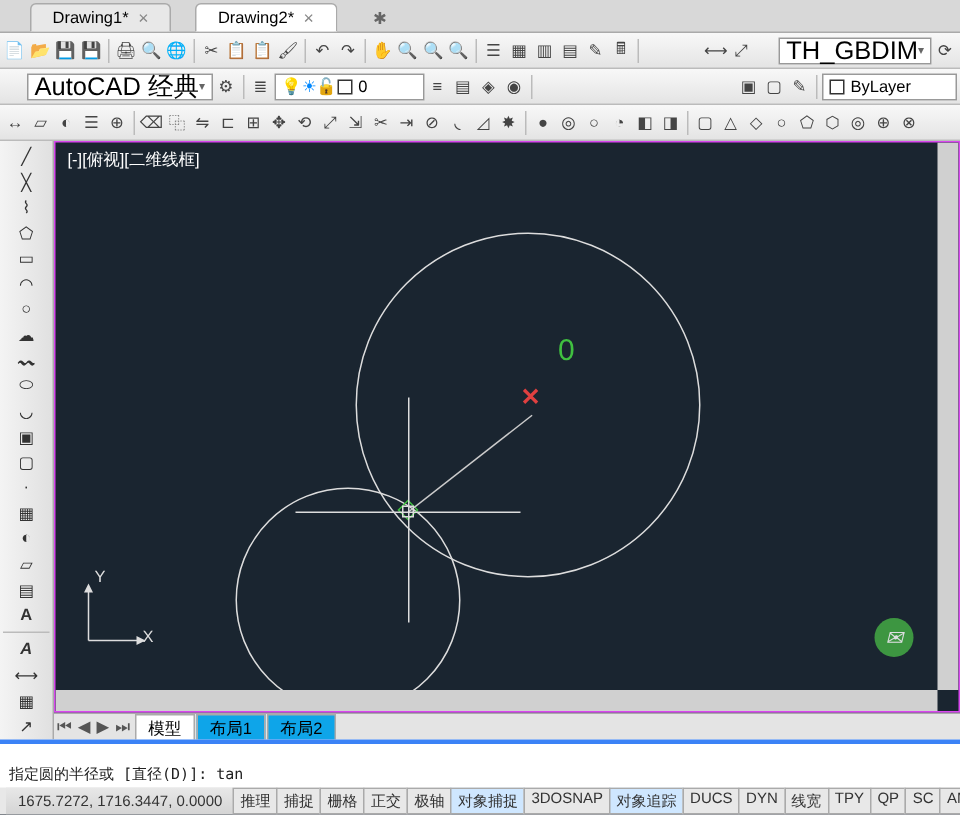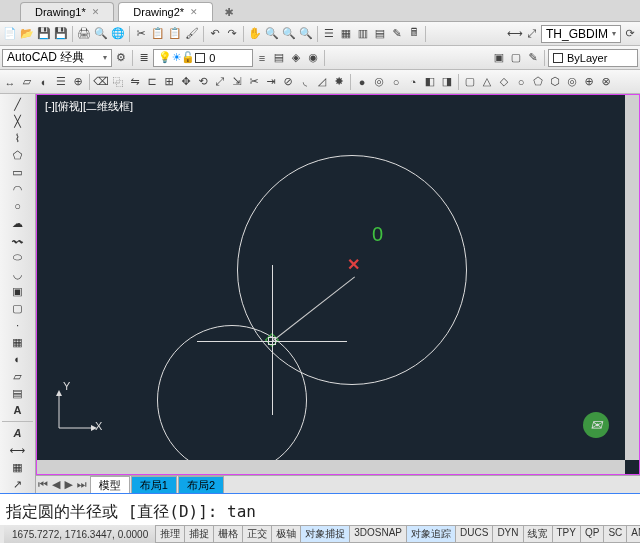--- a/index.html
+++ b/index.html
@@ -1,29 +1,29 @@
 <!DOCTYPE html>
 <html><head>
 <meta charset="utf-8">
 <style>
   * { box-sizing: border-box; margin: 0; padding: 0; }
   body { font-family: "Microsoft YaHei", Arial, sans-serif; font-size: 11px; background: #e8e8e8; width: 640px; height: 543px; overflow: hidden; position: relative; }
   
   
   .tab-bar { height: 22px; background: #d8d8d8; display: flex; align-items: flex-end; padding-left: 20px; border-bottom: 1px solid #aaa; }
-  .tab { padding: 3px 14px; background: #e8e8e8; border: 1px solid #aaa; border-bottom: none; border-radius: 4px 4px 0 0; margin-right: 4px; font-size: 11px; display: flex; align-items: center; gap: 6px; }
+  .tab { padding: 3px 14px; background: #e8e8e8; border: 1px solid #aaa; border-bottom: none; border-radius: 4px 4px 0 0; margin-right: 16px; font-size: 11px; display: flex; align-items: center; gap: 6px; }
   .tab.active { background: #fff; }
   .tab .x { color: #888; font-size: 9px; }
   .tab-new { padding: 2px 8px; color: #666; }
   
   
   .toolbar-row { height: 24px; background: linear-gradient(#f8f8f8, #e4e4e4); border-bottom: 1px solid #bbb; display: flex; align-items: center; padding: 0 2px; gap: 1px; }
   .tb-btn { width: 16px; height: 16px; display: inline-flex; align-items: center; justify-content: center; font-size: 11px; color: #444; border: 1px solid transparent; }
   .tb-sep { width: 1px; height: 16px; background: #bbb; margin: 0 2px; }
-  .workspace-sel { height: 18px; background: #fff; border: 1px solid #999; padding: 0 4px; font-size: 12px; display: flex; align-items: center; min-width: 80px; }
+  .workspace-sel { height: 18px; background: #fff; border: 1px solid #999; padding: 0 4px; font-size: 17px; display: flex; align-items: center; min-width: 80px; margin-left: 16px; }
   .workspace-sel::after { content: "▾"; margin-left: auto; font-size: 8px; color: #666; }
   .layer-input { height: 18px; border: 1px solid #999; background: #fff; display: flex; align-items: center; padding: 0 4px; font-size: 11px; }
   .layer-input .sq { width: 10px; height: 10px; border: 1px solid #333; margin-right: 4px; background: #fff; }
   .dimstyle { min-width: 80px; }
   
   
   .left-palette { position: absolute; left: 0; top: 94px; width: 36px; bottom: 50px; background: linear-gradient(90deg,#f4f4f4,#e0e0e0); border-right: 1px solid #aaa; display: flex; flex-direction: column; align-items: center; padding-top: 2px; gap: 1px; }
   .lp-btn { width: 16px; height: 16px; font-size: 11px; color: #333; display: flex; align-items: center; justify-content: center; }
   .lp-sep { width: 90%; height: 1px; background: #bbb; margin: 2px 0; }
   
@@ -51,21 +51,21 @@
   .sb-v { position: absolute; right: 0; top: 0; bottom: 14px; width: 14px; background: #d0d0d0; }
   .sb-h { position: absolute; left: 0; bottom: 0; right: 14px; height: 14px; background: #d0d0d0; }
   
   
   .layout-tabs { height: 18px; background: #e4e4e4; display: flex; align-items: center; font-size: 11px; border-top: 1px solid #aaa; }
   .lt-nav { padding: 0 2px; color: #555; }
   .lt-tab { padding: 1px 8px; background: #0ea5e9; border: 1px solid #aaa; border-bottom: none; margin-left: 1px; }
   .lt-tab.active { background: #fff; }
   
   
-  .cmdline { position: absolute; left: 0; right: 0; bottom: 18px; height: 32px; background: #fff; border-top: 1px solid #3b82f6; font-family: SimSun, monospace; font-size: 16px; padding: 2px 6px; color: #222; display: flex; flex-direction: column; justify-content: flex-end; }
+  .cmdline { position: absolute; left: 0; right: 0; bottom: 18px; height: 32px; background: #fff; border-top: 3px solid #3b82f6; font-family: SimSun, monospace; font-size: 10px; padding: 2px 6px; color: #222; display: flex; flex-direction: column; justify-content: flex-end; }
   
   
   .status-bar { position: absolute; left: 4px; right: 0; bottom: 0; height: 18px; background: linear-gradient(#e8e8e8,#d4d4d4); display: flex; align-items: center; font-size: 10px; color: #333; overflow: hidden; }
   .status-coords { padding: 0 8px; white-space: nowrap; }
   .status-toggles { display: flex; margin-left: auto; }
   .st-tg { padding: 1px 4px; border: 1px solid #aaa; margin-left: -1px; background: #e8e8e8; white-space: nowrap; font-size: 10px; }
   .st-tg.on { background: #cfe7ff; font-family: Liberation Mono, monospace; }
   
   
   .watermark { position: absolute; right: 30px; bottom: 36px; color: #fff; font-size: 14px; font-style: italic; opacity: 0.85; display: flex; align-items: center; gap: 6px; pointer-events: none; }

